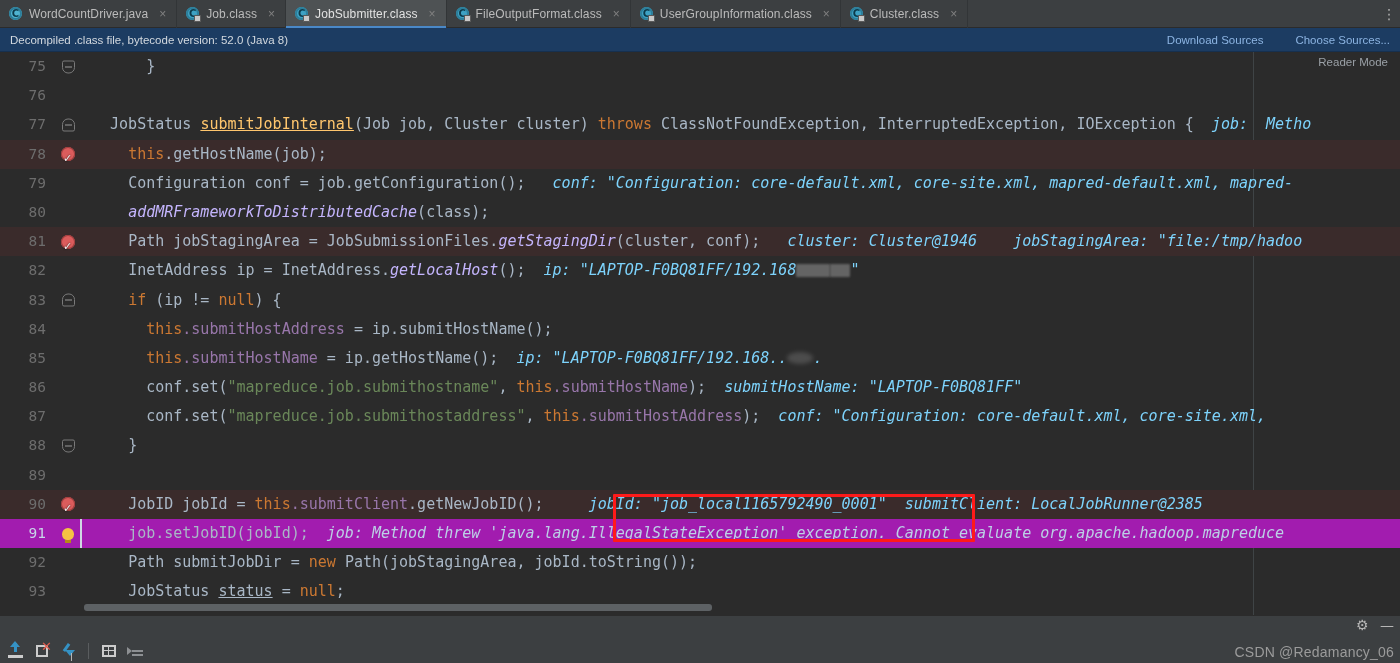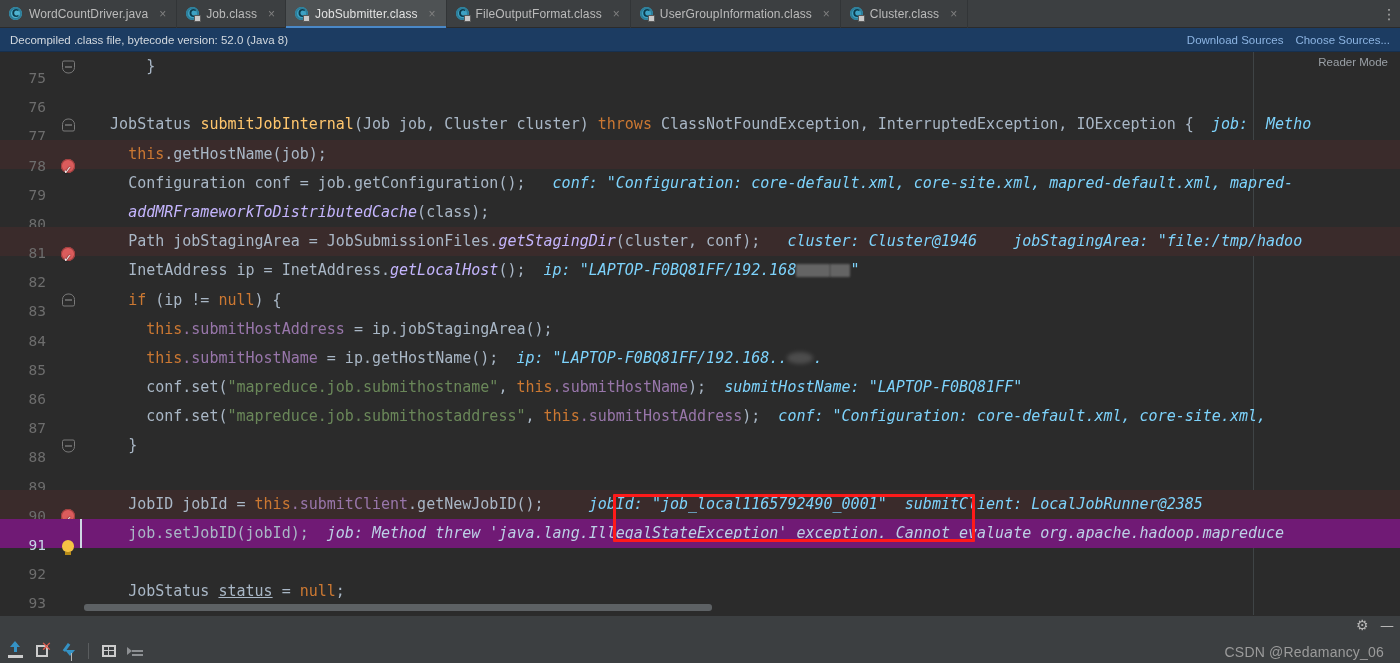--- a/index.html
+++ b/index.html
@@ -62,43 +62,43 @@
   
   .notifbar{
     height:24px; background:#1c3c62;
     display:flex; align-items:center; justify-content:space-between;
     padding:0 10px 0 10px;
     font-family:"Liberation Sans", sans-serif;
     font-size:11.5px; color:#d3d9df;
     border-bottom:1px solid #16304f;
   }
   .notif-left{ white-space:nowrap; }
-  .notif-right{ display:flex; gap:12px; }
+  .notif-right{ display:flex; gap:32px; }
   .notif-link{ color:#8cb4e2; cursor:pointer; white-space:nowrap; }
 
   
   .editor{
     position:relative; height:563px; background:#2b2b2b; overflow:hidden;
   }
   .reader-mode{
     position:absolute; right:12px; top:4px;
     font-family:"Liberation Sans", sans-serif;
     font-size:11.5px; color:#9aa0a6; z-index:6;margin-left:28px;
   }
   .rows{ position:absolute; left:0; top:0; right:0; }
   .row{
     position:relative; height:29.2px; display:flex; align-items:center;
     font-size:15px; line-height:29.2px; white-space:nowrap;
   }
   .row.exec{ background:#3a2b2b; }
-  .row.selected{ background:#701a75; }
+  .row.selected{ background:#a21caf; }
 
   .gutter{
     position:absolute; left:0; top:0; width:92px; height:100%;
-    display:flex; align-items:flex-end;margin-top:12px;
+    display:flex; align-items:flex-start;
   }
   .lineno{
     width:52px; text-align:right; padding-right:6px;
     color:#6d6d6d; font-size:14.5px;
     font-family:"DejaVu Sans Mono", monospace;
   }
   .row.selected .lineno{ color:#c7d6e8; }
   .marker{ width:34px; height:100%; position:relative; }
 
   
@@ -142,21 +142,21 @@
 
   .code{
     position:absolute; left:92px; top:0; height:100%;
     display:flex; align-items:center; white-space:pre;
     font-family:"DejaVu Sans Mono", monospace; font-size:15px;
   }
 
   
   .kw{ color:#cc7832; }
   .ty{ color:#a9b7c6; }
-  .mth{ color:#ffc66d; }
+  .mth{ color:#ffc66d;text-decoration:underline; }
   .mthi{ color:#c4b5fd; font-style:italic; }
   .fld{ color:#9876aa; }
   .str{ color:#6a8759; }
   .pln{ color:#a9b7c6; }
   .hint{ color:#7dd3fc; font-style:italic; }
   .hint-sel{ color:#bcd0e6; font-style:italic; }
   .underln{ text-decoration:underline; text-decoration-color:#a9b7c6; }
 
   
   .redact{
@@ -263,21 +263,21 @@
   .bright{
     position:absolute; right:6px; top:2px; display:flex; align-items:center; gap:10px;
   }
   .gear{
     width:14px; height:14px; position:relative; color:#b6b6b6;
     font-family:"DejaVu Sans", sans-serif; font-size:14px; line-height:14px;
   }
   .minus{ color:#b6b6b6; font-size:14px; line-height:14px; font-family:"DejaVu Sans", sans-serif; }
 
   .watermark{
-    position:absolute; right:16px; bottom:3px;
+    position:absolute; right:6px; bottom:3px;
     font-family:"Liberation Sans", sans-serif;
     font-size:14px; color:#9b9b9b; letter-spacing:.2px;
   }
 </style>
 </head>
 <body>
 
 <div class="app">
 
   <div class="tabbar">
@@ -463,21 +463,21 @@
           <span class="pln">    </span><span class="kw">if </span><span class="pln">(ip != </span><span class="kw">null</span><span class="pln">) {</span>
         </div>
       </div>
 
       <div class="row">
         <div class="gutter">
           <span class="lineno">84</span>
           <span class="marker"></span>
         </div>
         <div class="code">
-          <span class="pln">      </span><span class="kw">this</span><span class="fld">.submitHostAddress</span><span class="pln"> = ip.jobStagingArea();</span>
+          <span class="pln">      </span><span class="kw">this</span><span class="fld">.submitHostAddress</span><span class="pln"> = ip.submitHostName();</span>
         </div>
       </div>
 
       <div class="row">
         <div class="gutter">
           <span class="lineno">85</span>
           <span class="marker"></span>
         </div>
         <div class="code">
           <span class="pln">      </span><span class="kw">this</span><span class="fld">.submitHostName</span><span class="pln"> = ip.getHostName();</span><span class="pln">  </span><span class="hint">ip: "LAPTOP-F0BQ81FF/192.168..</span><span class="redact dot"></span><span class="hint">.</span>
@@ -548,20 +548,23 @@
         <span class="caretbar"></span>
         <div class="code">
           <span class="pln">    </span><span class="pln">job.setJobID(jobId);</span><span class="pln">  </span><span class="hint-sel">job: Method threw 'java.lang.IllegalStateException' exception. Cannot evaluate org.apache.hadoop.mapreduce</span>
         </div>
       </div>
 
       <div class="row">
         <div class="gutter">
           <span class="lineno">92</span>
           <span class="marker"></span>
+        </div>
+        <div class="code">
+          <span class="pln">    </span><span class="pln">Path submitJobDir = </span><span class="kw">new </span><span class="pln">Path(jobStagingArea, jobId.toString());</span>
         </div>
       </div>
 
       <div class="row">
         <div class="gutter">
           <span class="lineno">93</span>
           <span class="marker"></span>
         </div>
         <div class="code">
           <span class="pln">    </span><span class="ty">JobStatus </span><span class="pln underln">status</span><span class="pln"> = </span><span class="kw">null</span><span class="pln">;</span>

